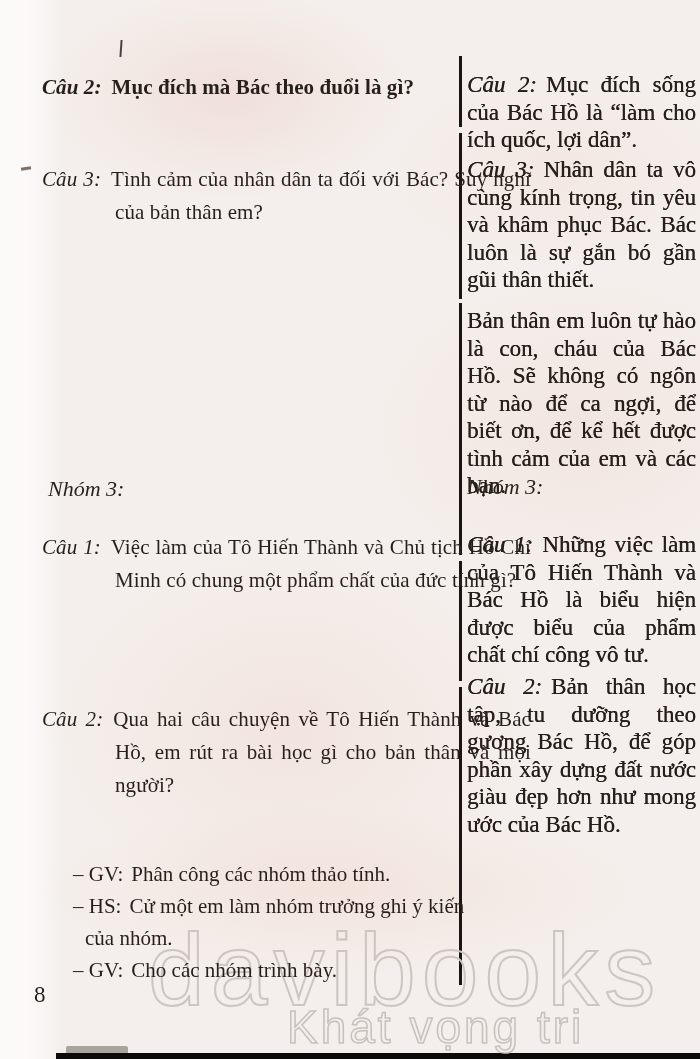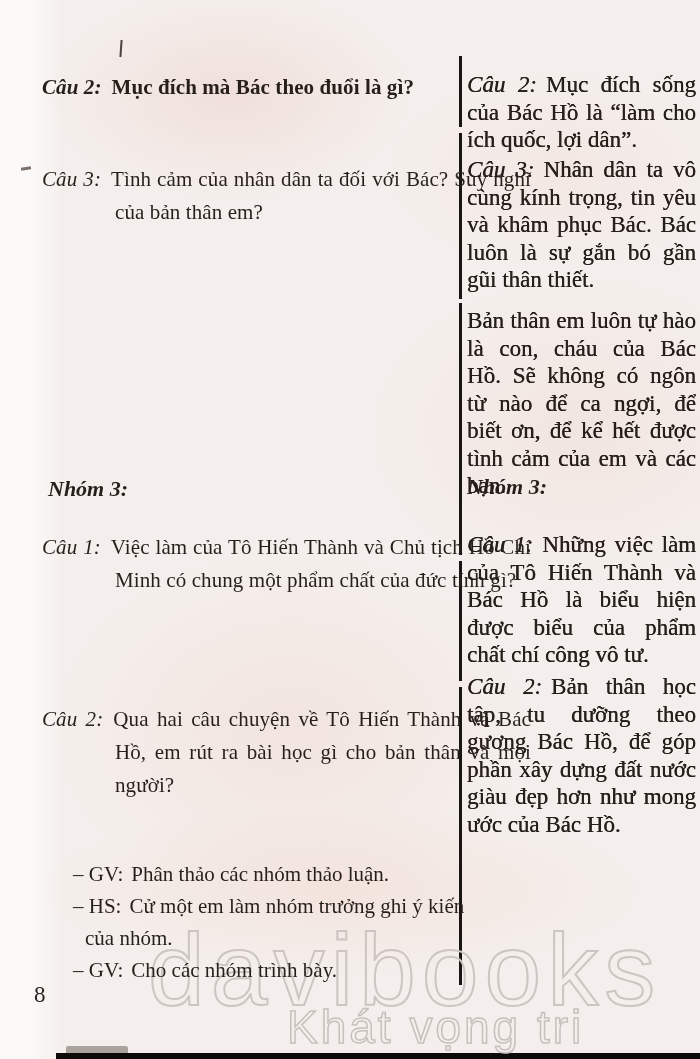--- a/index.html
+++ b/index.html
@@ -26,21 +26,21 @@
     padding-left:73px;text-indent:-73px;letter-spacing:.1px;
   }
   .q .lab{font-style:italic;margin-right:10px;}
   .note-block{
     position:absolute;left:45px;width:420px;
     font-size:21px;line-height:32px;
   }
   .note{padding-left:40px;text-indent:-40px;margin:0;}
   .note .nlab{margin-right:8px;margin-left:28px;}
   .h-left,.h-right{
-    position:absolute;font-weight:bold;font-style:italic;text-align:center;
+    position:absolute;font-weight:normal;font-style:italic;text-align:center;
   }
   .h-left{left:48px;font-size:22px;}
   .h-right{left:467px;font-size:22px;}
   
   .r{
     position:absolute;left:467px;width:229px;
     font-size:23px;line-height:27.5px;text-align:justify;
     text-shadow:0.3px 0 0 currentColor;
   }
   .r .lab{font-style:italic;margin-right:9px;font-weight:normal;}
@@ -91,21 +91,21 @@
 
   <p class="q" style="top:142px;"><span class="lab">Câu 3:</span><span>Tình cảm của nhân dân ta đối với Bác? Suy nghĩ của bản thân em?</span></p>
 
   <div class="h-left" style="top:476px;">Nhóm 3:</div>
 
   <p class="q" style="top:510px;"><span class="lab">Câu 1:</span><span>Việc làm của Tô Hiến Thành và Chủ tịch Hồ Chí Minh có chung một phẩm chất của đức tính gì?</span></p>
 
   <p class="q" style="top:682px;"><span class="lab">Câu 2:</span><span>Qua hai câu chuyện về Tô Hiến Thành và Bác Hồ, em rút ra bài học gì cho bản thân và mọi người?</span></p>
 
   <div class="note-block" style="top:858px;">
-    <p class="note"><span class="nlab">– GV:</span><span>Phân thảo các nhóm thảo luận.</span></p>
+    <p class="note"><span class="nlab">– GV:</span><span>Phân công các nhóm thảo tính.</span></p>
     <p class="note"><span class="nlab">– HS:</span><span>Cử một em làm nhóm trưởng ghi ý kiến của nhóm.</span></p>
     <p class="note"><span class="nlab">– GV:</span><span>Cho các nhóm trình bày.</span></p>
   </div>
 
   <div class="page-number">8</div>
 
   <p class="r" style="top:48px;"><span class="lab">Câu 2:</span><span>Mục đích sống của Bác Hồ là “làm cho ích quốc, lợi dân”.</span></p>
 
   <p class="r" style="top:140px;margin-top:16px;"><span class="lab">Câu 3:</span><span>Nhân dân ta vô cùng kính trọng, tin yêu và khâm phục Bác. Bác luôn là sự gắn bó gần gũi thân thiết.</span></p>
 

